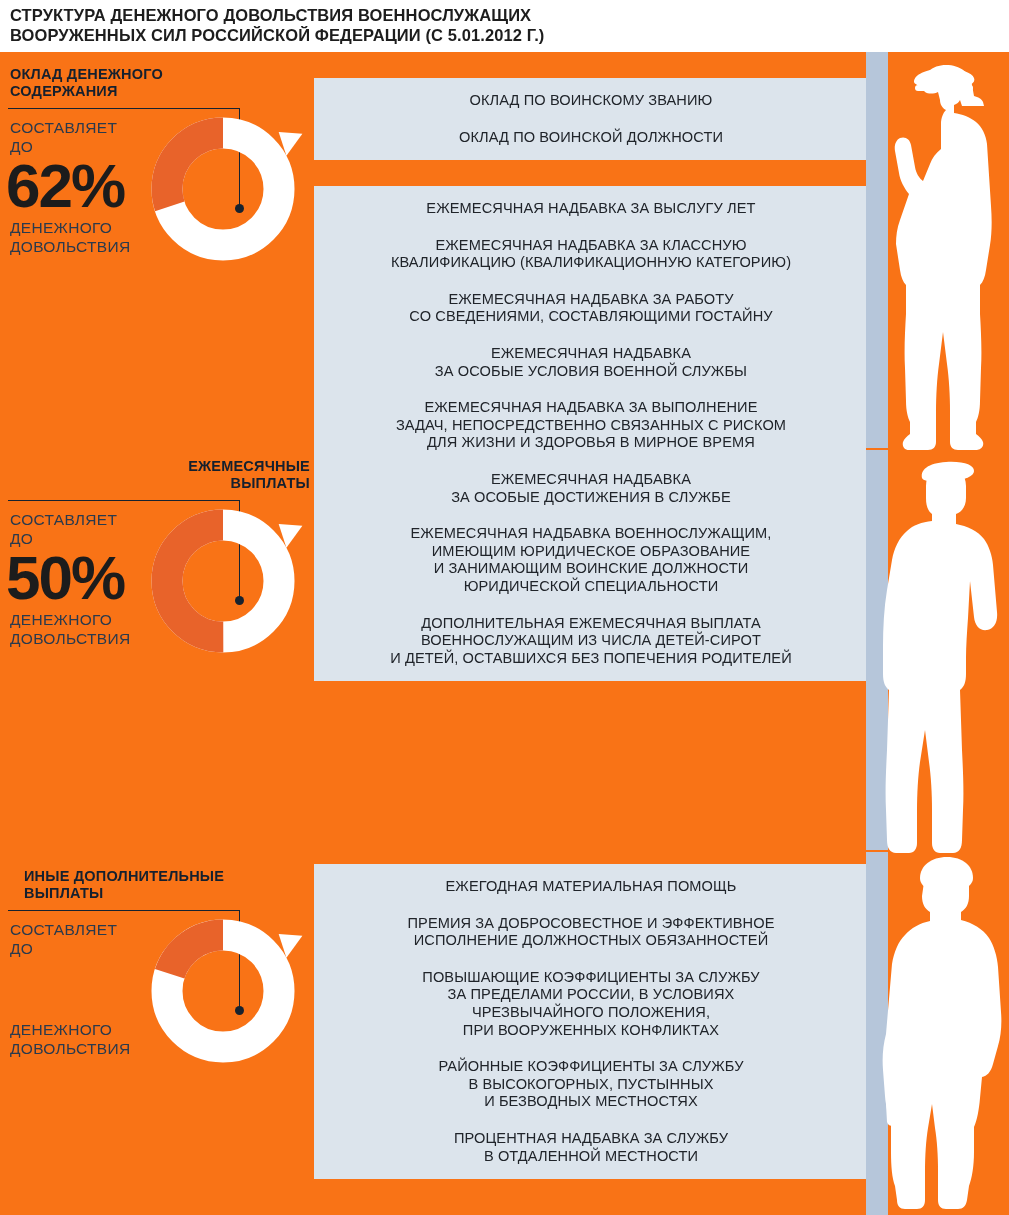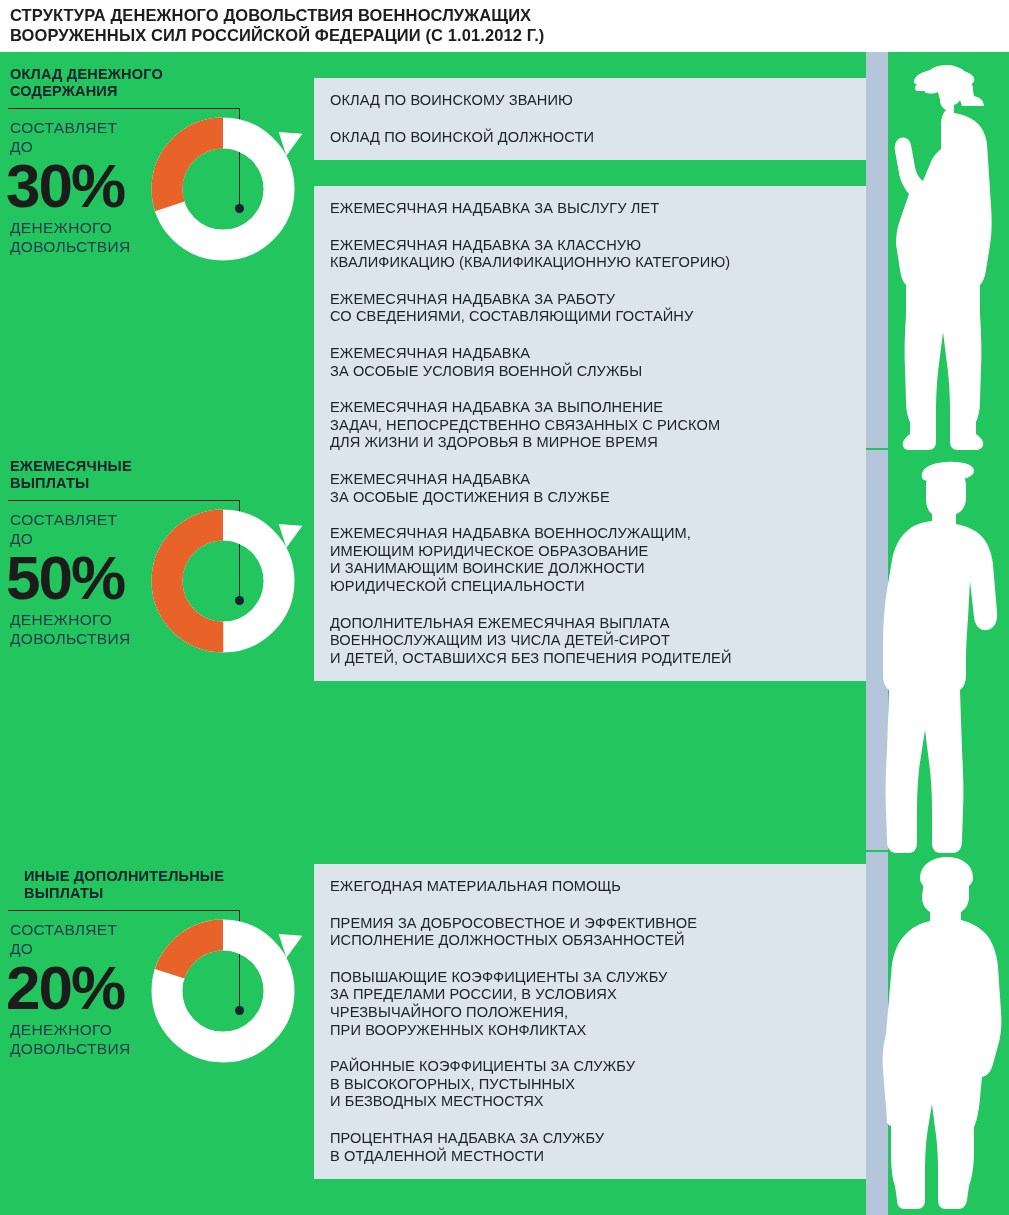--- a/index.html
+++ b/index.html
@@ -10,21 +10,21 @@
     height: 1215px;
     background: #ffffff;
     font-family: "Liberation Sans", "DejaVu Sans", sans-serif;
     overflow: hidden;
   }
 
   .poster {
     position: relative;
     width: 1009px;
     height: 1215px;
-    background: #22c55e;
+    background: #f97316;
     overflow: hidden;
   }
 
   
   .title-bar {
     position: absolute;
     top: 0; left: 0;
     width: 1009px;
     height: 52px;
     background: #ffffff;
@@ -161,20 +161,21 @@
     border-bottom: 16px solid transparent;
     transform: rotate(-18deg);
   }
 
   
   .right-col {
     position: absolute;
     left: 310px; top: 0;
     width: 560px;
     height: 1163px;
+    text-align: center;
   }
 
   .panel {
     position: absolute;
     left: 4px;
     width: 552px;
     background: #dce4ec;
     padding: 14px 14px 14px 16px;
   }
   .panel-1 { top: 26px; }
@@ -211,49 +212,49 @@
     background: #b6c6da;
   }
 </style>
 </head>
 <body>
 
 <div class="poster">
 
   <div class="title-bar">
     <div class="title-line">СТРУКТУРА ДЕНЕЖНОГО ДОВОЛЬСТВИЯ ВОЕННОСЛУЖАЩИХ</div>
-    <div class="title-line">ВООРУЖЕННЫХ СИЛ РОССИЙСКОЙ ФЕДЕРАЦИИ (С 1.01.2012 Г.)</div>
+    <div class="title-line">ВООРУЖЕННЫХ СИЛ РОССИЙСКОЙ ФЕДЕРАЦИИ (С 5.01.2012 Г.)</div>
   </div>
 
   <div class="stage">
 
     <div class="left-col">
 
       <div class="section sec-1">
         <div class="sec-head" style="white-space: pre-line;">ОКЛАД  ДЕНЕЖНОГО
 СОДЕРЖАНИЯ</div>
         <div class="leader leader-1"></div>
         <div class="leader-drop"></div>
         <div class="leader-dot"></div>
         <div class="sub-up" style="white-space: pre-line;">СОСТАВЛЯЕТ
 ДО</div>
-        <div class="big-num">30%</div>
+        <div class="big-num">62%</div>
         <div class="sub-down" style="white-space: pre-line;">ДЕНЕЖНОГО
 ДОВОЛЬСТВИЯ</div>
         <div class="donut-wrap">
           <svg class="donut" viewBox="0 0 150 150">
             <circle cx="75" cy="75" r="56" fill="none" stroke="#ffffff" stroke-width="31"></circle>
             <circle class="donut-arc" cx="75" cy="75" r="56" fill="none" stroke="#e8632a" stroke-width="31" stroke-dasharray="105.55751316061705 246.30086404143978" transform="rotate(-90 75 75) scale(1,-1) translate(0,-150)" stroke-dashoffset="0"></circle>
           </svg>
           <div class="pointer-tri"></div>
         </div>
       </div>
 
       <div class="section sec-2">
-        <div class="sec-head" style="white-space: pre-line;">ЕЖЕМЕСЯЧНЫЕ
+        <div class="sec-head" style="white-space: pre-line; text-align: right;">ЕЖЕМЕСЯЧНЫЕ
 ВЫПЛАТЫ</div>
         <div class="leader leader-2"></div>
         <div class="leader-drop"></div>
         <div class="leader-dot"></div>
         <div class="sub-up" style="white-space: pre-line;">СОСТАВЛЯЕТ
 ДО</div>
         <div class="big-num">50%</div>
         <div class="sub-down" style="white-space: pre-line;">ДЕНЕЖНОГО
 ДОВОЛЬСТВИЯ</div>
         <div class="donut-wrap">
@@ -266,21 +267,20 @@
       </div>
 
       <div class="section sec-3">
         <div class="sec-head" style="white-space: pre-line; padding-left: 24px;">ИНЫЕ ДОПОЛНИТЕЛЬНЫЕ
 ВЫПЛАТЫ</div>
         <div class="leader leader-3"></div>
         <div class="leader-drop"></div>
         <div class="leader-dot"></div>
         <div class="sub-up" style="white-space: pre-line;">СОСТАВЛЯЕТ
 ДО</div>
-        <div class="big-num">20%</div>
         <div class="sub-down" style="white-space: pre-line;">ДЕНЕЖНОГО
 ДОВОЛЬСТВИЯ</div>
         <div class="donut-wrap">
           <svg class="donut" viewBox="0 0 150 150">
             <circle cx="75" cy="75" r="56" fill="none" stroke="#ffffff" stroke-width="31"></circle>
             <circle class="donut-arc" cx="75" cy="75" r="56" fill="none" stroke="#e8632a" stroke-width="31" stroke-dasharray="70.37167544041137 281.48670176164546" transform="rotate(-90 75 75) scale(1,-1) translate(0,-150)" stroke-dashoffset="0"></circle>
           </svg>
           <div class="pointer-tri"></div>
         </div>
       </div>

